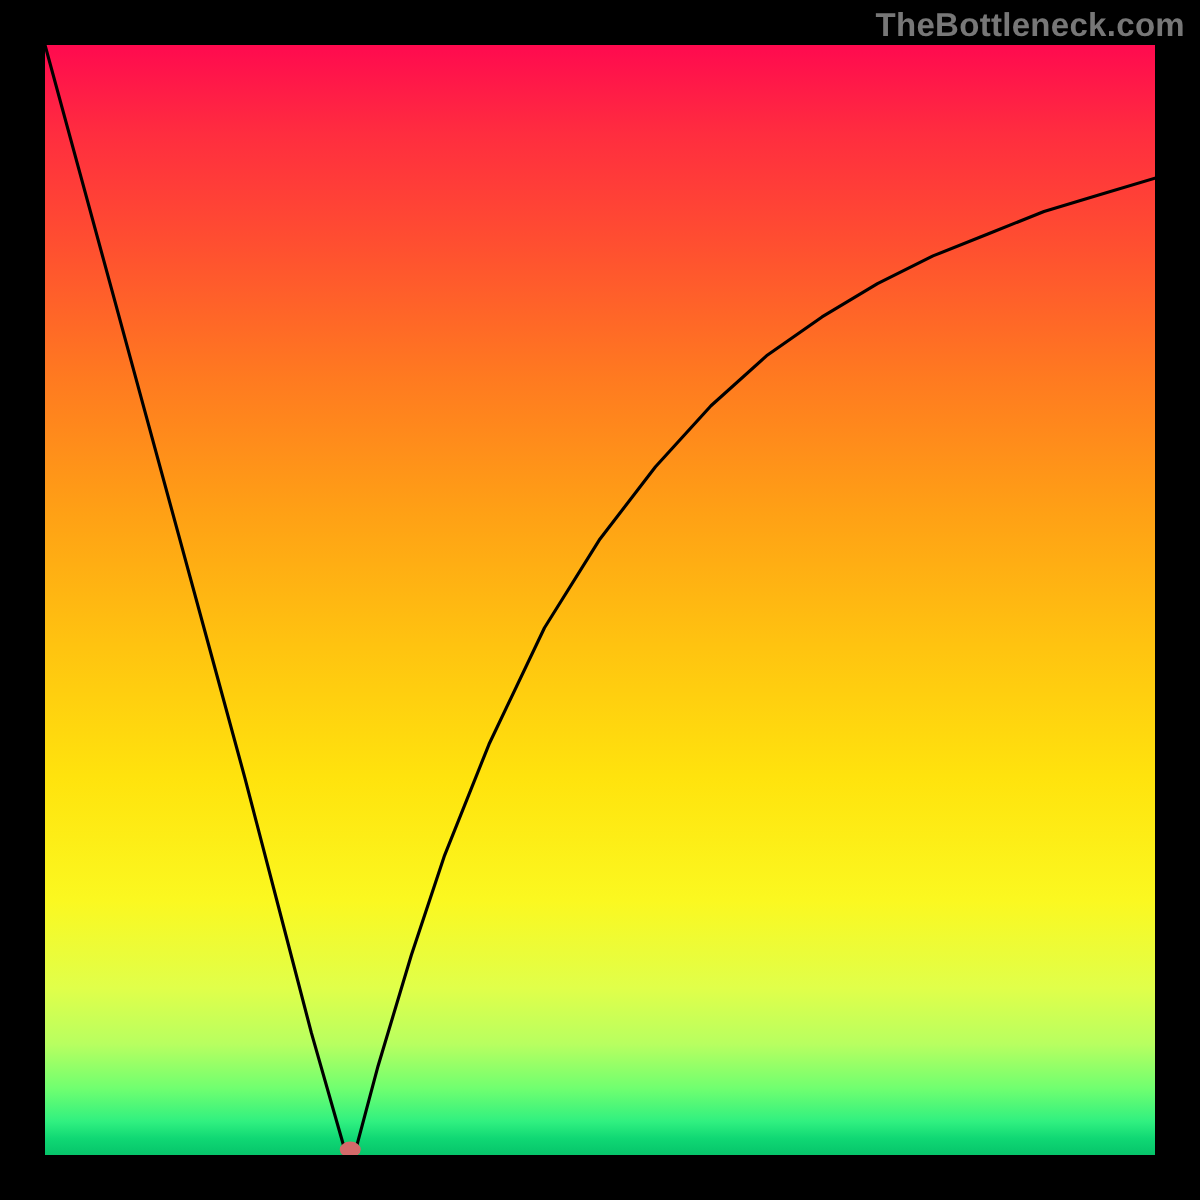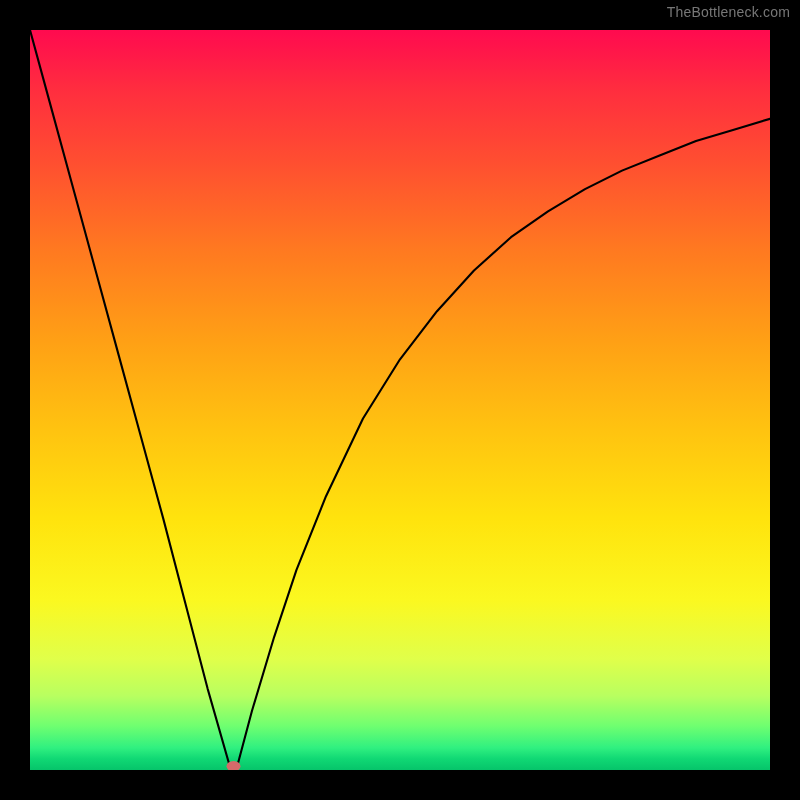--- a/index.html
+++ b/index.html
@@ -38,23 +38,23 @@
       #30f080 97%,
       #10d874 98.5%,
       #06c46a 100%
     );
   }
   .watermark {
     position: absolute;
     top: 4px;
     right: 10px;
     color: #777;
-    font-size: 14px;
+    font-size: 22px;
     letter-spacing: 0.2px;
-    font-weight: 400;
+    font-weight: 700;
   }
   svg.curve {
     position: absolute;
     left: 0;
     top: 0;
     width: 740px;
     height: 740px;
   }
 </style>
 </head>

